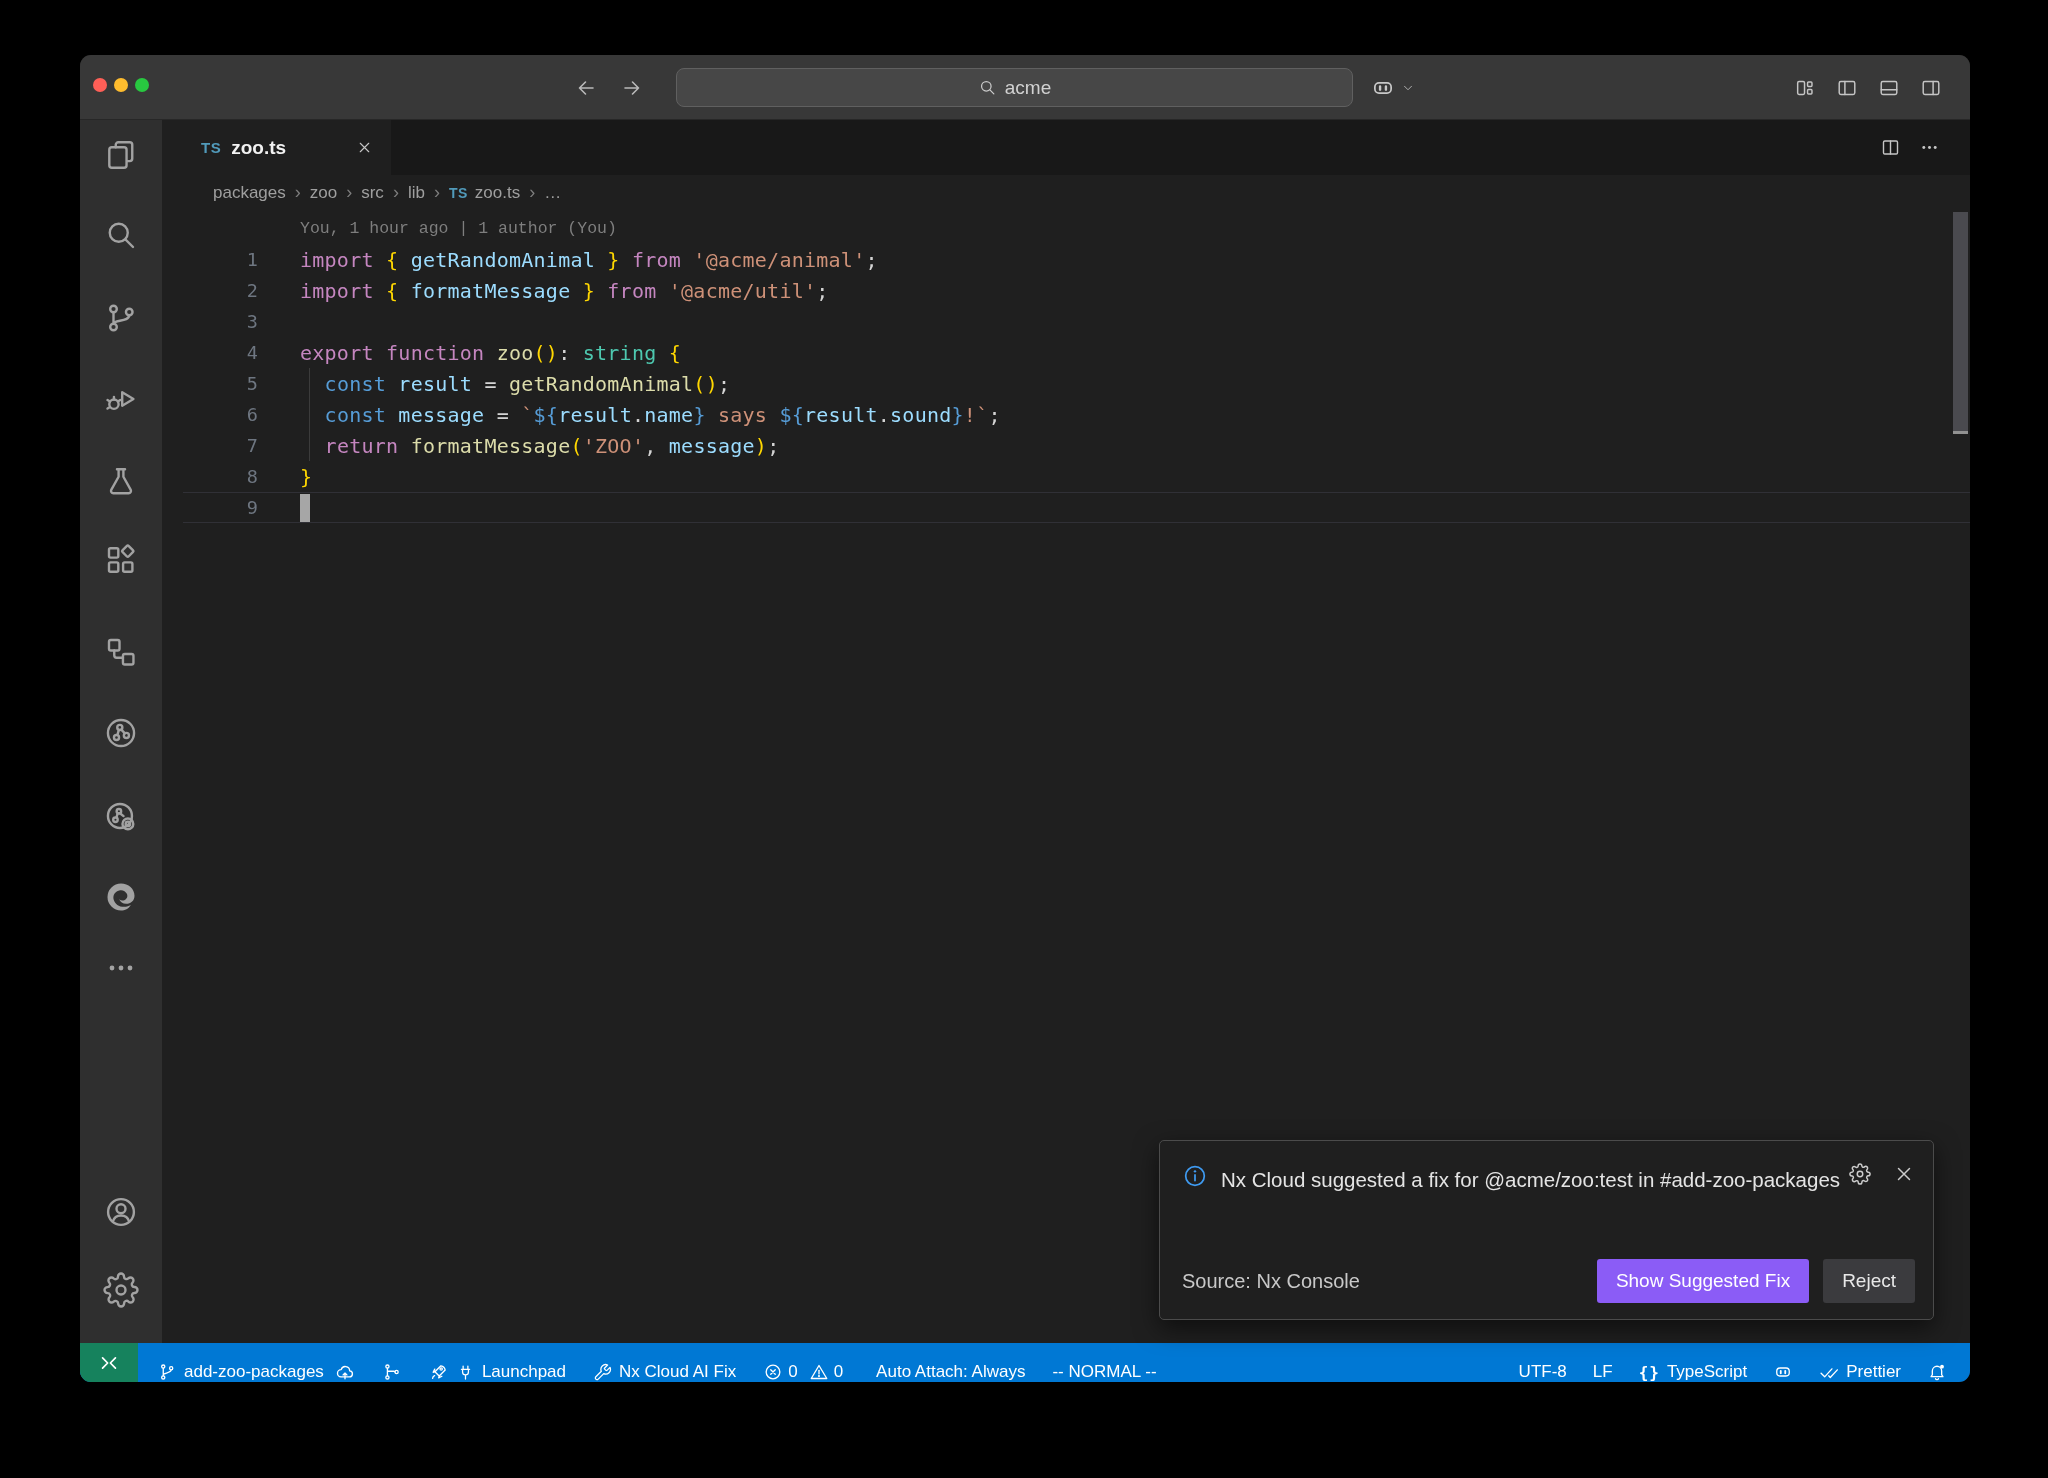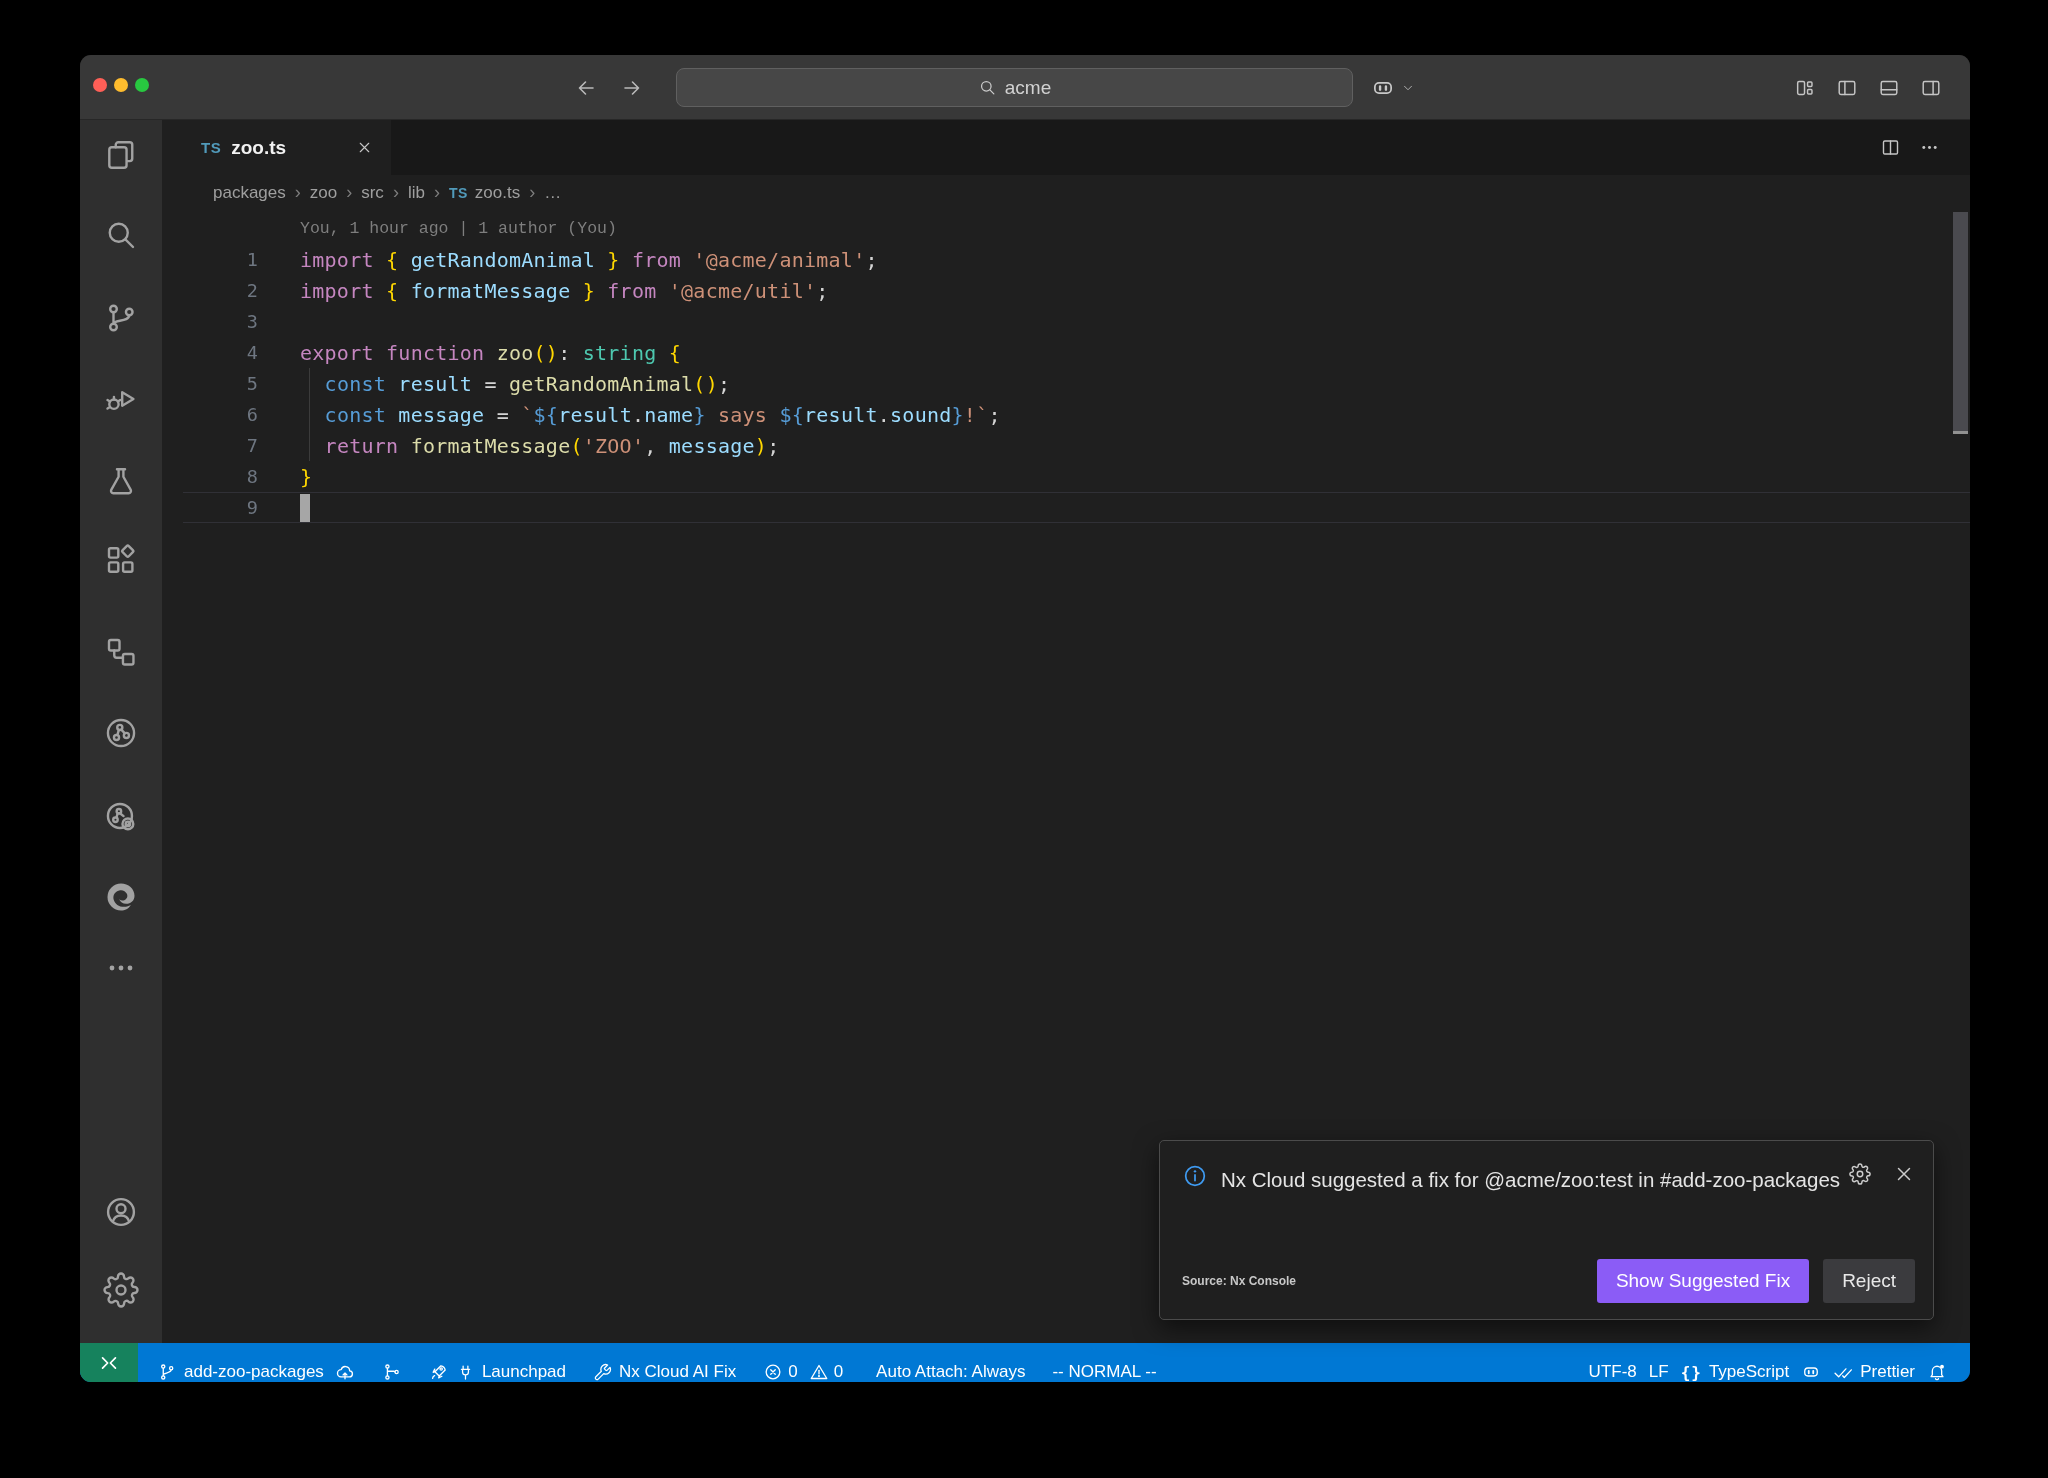--- a/index.html
+++ b/index.html
@@ -73,34 +73,34 @@
   
   .notification { position:absolute; right:36px; bottom:62px; width:775px; height:180px;
     background:#1f1f1f; border:1px solid #4b4b4b; border-radius:5px; z-index:30;
     box-shadow:0 8px 24px rgba(0,0,0,.55); padding:20px 20px 16px 22px; }
   .notif-head { display:flex; gap:13px; }
   .notif-info { flex:0 0 26px; width:26px; height:26px; margin-top:2px; }
   .notif-msg { width:640px; color:#e4e4e4; font-size:20.5px; line-height:38px; }
   .notif-top-actions { position:absolute; top:22px; right:18px; display:flex; gap:22px; color:#cccccc; }
   .notif-top-actions .icon { width:22px; height:22px; }
   .notif-foot { position:absolute; left:22px; right:18px; bottom:16px; display:flex; align-items:center; }
-  .notif-source { color:#c8c8c8; font-size:12px;font-weight:bold; }
+  .notif-source { color:#c8c8c8; font-size:20px; }
   .notif-buttons { margin-left:auto; display:flex; gap:14px; }
   .btn { height:44px; border:none; border-radius:3px; font-size:19px;
     font-family:"Liberation Sans", sans-serif; display:flex; align-items:center; padding:0 19px; }
   .btn.primary { background:#0b74cd; color:#fff; }
   .btn.secondary { background:#3b3b3e; color:#e8e8e8; }
 
   
   .statusbar { flex:0 0 39px; background:#0078d4; display:flex; align-items:flex-end;
     color:#fff; font-size:17px; }
   .sb-remote { width:58px; height:100%; background:#16825d; display:flex; align-items:center; justify-content:center; }
   .sb-remote .icon { width:22px; height:22px; }
   .sb-left { display:flex; align-items:center; gap:27px; padding-left:19px; }
-  .sb-right { margin-left:auto; display:flex; align-items:center; gap:12px; padding-right:23px; }
+  .sb-right { margin-left:auto; display:flex; align-items:center; gap:26px; padding-right:23px; }
   .sb-item { display:flex; align-items:center; gap:7px; white-space:nowrap; }
   .sb-item .icon { width:20px; height:20px; }
   .sb-item .icon.sm { width:19px; height:19px; }
   .diag { gap:5px; }
   .diag .num { margin-right:6px; }
   .braces-glyph { font-family:"DejaVu Sans Mono", monospace; font-size:16px; font-weight:700; letter-spacing:1px; }
   .icon svg { width:100%; height:100%; display:block; }
   .icon { display:inline-block; }
 </style>
 </head>

